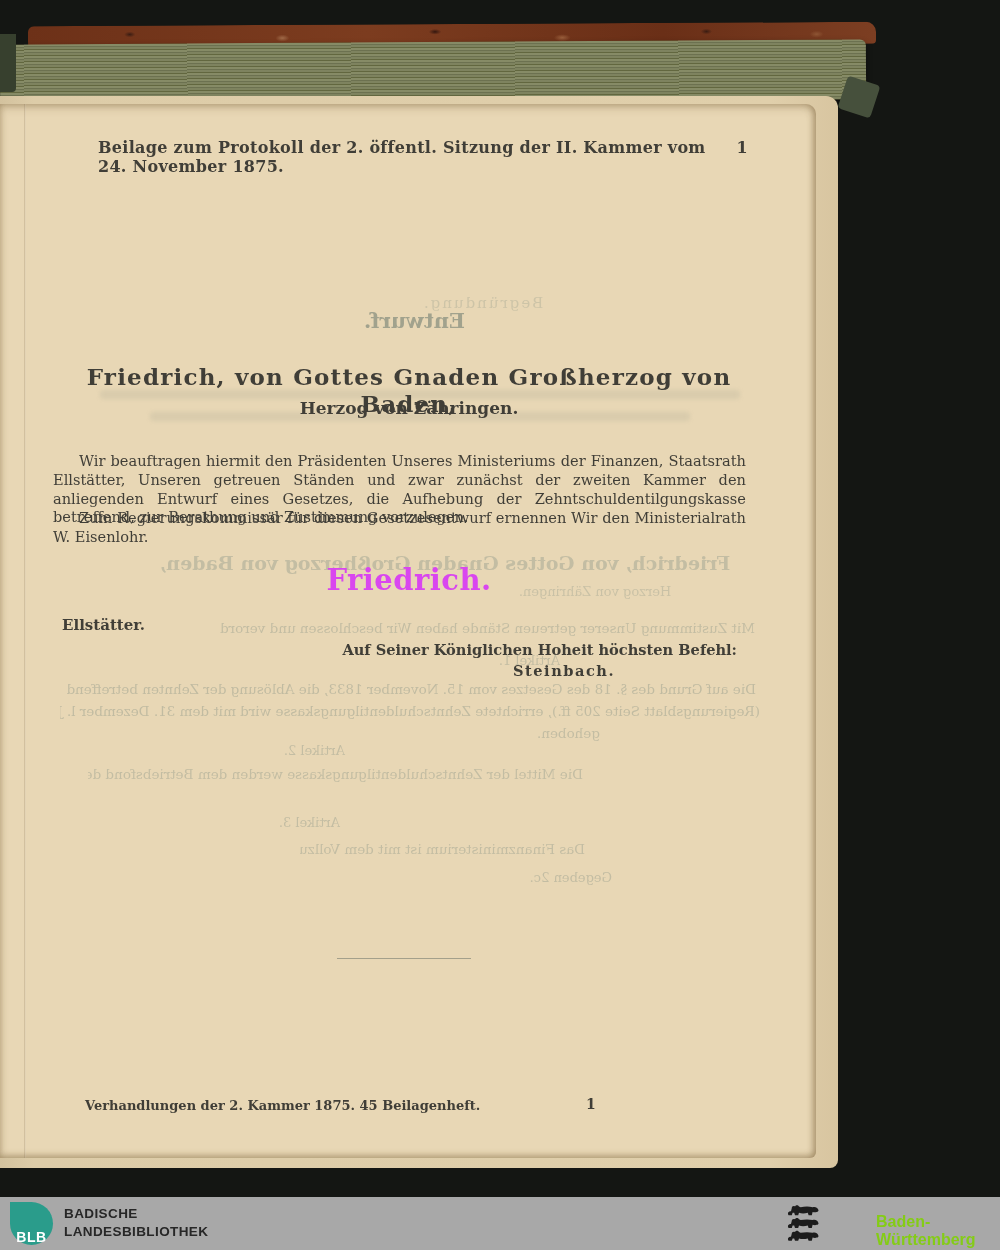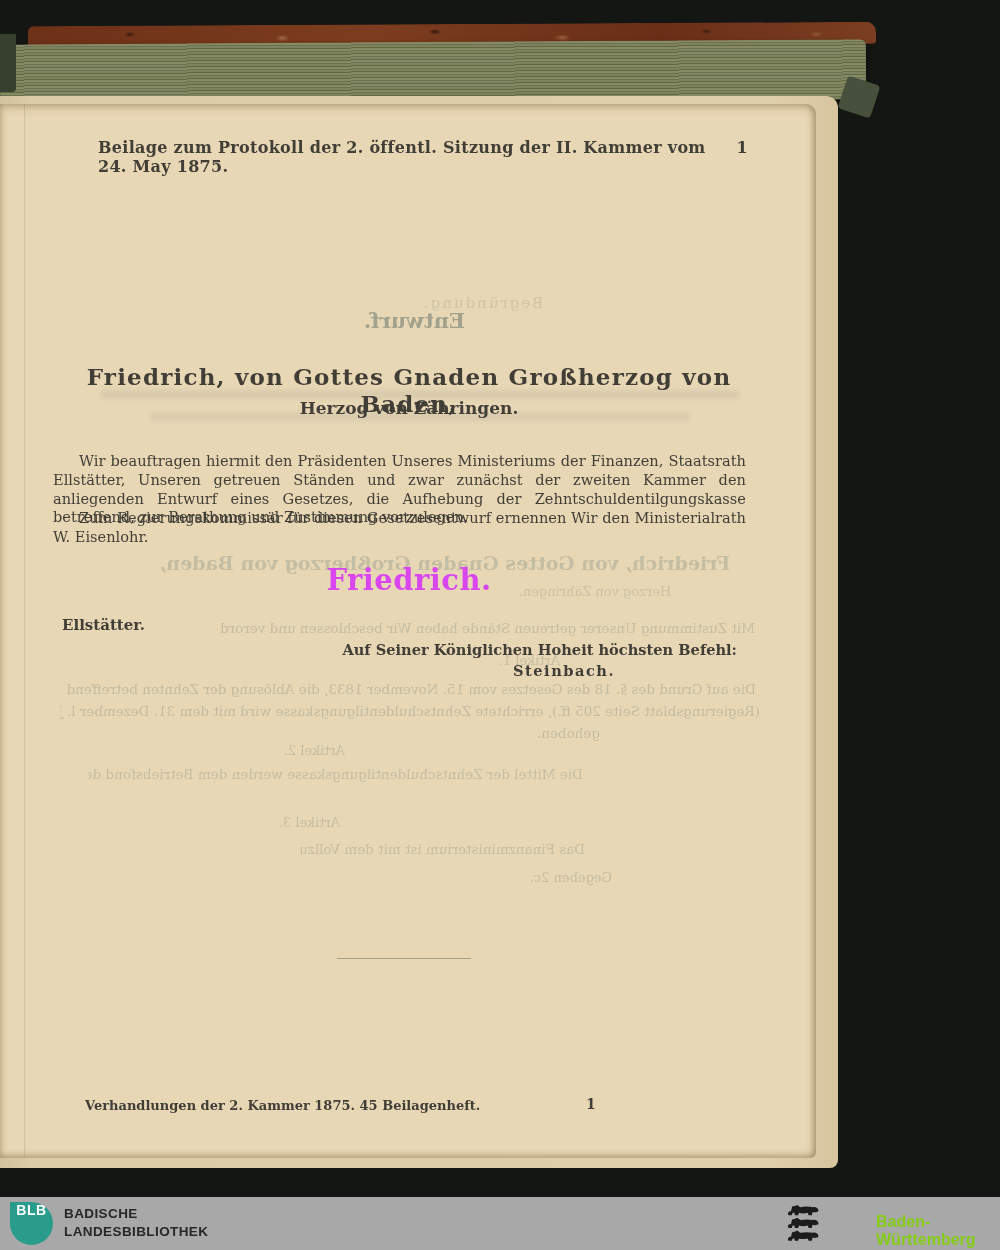--- a/index.html
+++ b/index.html
@@ -94,21 +94,21 @@
   .gh-art3{left:250px;top:815px;width:90px;font-size:13px;opacity:.3;}
   .gh-vollzug{left:300px;top:841px;width:285px;font-size:13.5px;opacity:.3;overflow:hidden;}
   .gh-gegeben{left:522px;top:870px;width:90px;font-size:13px;opacity:.3;}
 
   
   .bottom-bar{position:absolute;left:0;top:1197px;width:1000px;height:53px;
     background:#a8a8a8;display:flex;align-items:center;
     font-family:"Liberation Sans",sans-serif;}
   .blb-badge{position:absolute;left:10px;top:5px;width:43px;height:43px;
     background:#2a9c8b;border-radius:0 50% 50% 50%;
-    display:flex;align-items:flex-start;justify-content:center;}
+    display:flex;align-items:flex-end;justify-content:center;}
   .blb-badge span{color:#fff;font-size:14px;font-weight:bold;letter-spacing:.5px;}
   .lib-name{position:absolute;left:64px;top:8px;color:#272727;font-weight:bold;
     font-size:13.5px;line-height:18px;letter-spacing:.4px;}
   .coat{position:absolute;left:787px;top:1204px;}
   .state-name{position:absolute;left:876px;top:1213px;color:#84cc16;font-size:16px;
     font-weight:700;font-family:"Liberation Sans",sans-serif;}
 </style>
 </head>
 <body>
 
@@ -135,21 +135,21 @@
   <div class="ghost gh-l1">Die auf Grund des §. 18 des Gesetzes vom 15. November 1833, die Ablösung der Zehnten betreffend</div>
   <div class="ghost gh-l2">(Regierungsblatt Seite 205 ff.), errichtete Zehntschuldentilgungskasse wird mit dem 31. Dezember l. J. auf-</div>
   <div class="ghost gh-l3">gehoben.</div>
   <div class="ghost gh-art2">Artikel 2.</div>
   <div class="ghost gh-mittel">Die Mittel der Zehntschuldentilgungskasse werden dem Betriebsfond der allgemeinen Staatsverwaltung</div>
   <div class="ghost gh-art3">Artikel 3.</div>
   <div class="ghost gh-vollzug">Das Finanzministerium ist mit dem Vollzug beauftragt.</div>
   <div class="ghost gh-gegeben">Gegeben 2c.</div>
 
   <div class="header-row ink">
-    <span>Beilage zum Protokoll der 2. öffentl. Sitzung der II. Kammer vom 24. May 1875.</span>
+    <span>Beilage zum Protokoll der 2. öffentl. Sitzung der II. Kammer vom 24. November 1875.</span>
     <span>1</span>
   </div>
 
   <div class="title1 ink">Friedrich, von Gottes Gnaden Großherzog von Baden,</div>
   <div class="title2 ink">Herzog von Zähringen.</div>
 
   <div class="para p1 ink">Wir beauftragen hiermit den Präsidenten Unseres Ministeriums der Finanzen, Staatsrath Ellstätter, Unseren getreuen Ständen und zwar zunächst der zweiten Kammer den anliegenden Entwurf eines Gesetzes, die Aufhebung der Zehntschuldentilgungskasse betreffend, zur Berathung und Zustimmung vorzulegen.</div>
   <div class="para p2 ink">Zum Regierungskommissär für diesen Gesetzesentwurf ernennen Wir den Ministerialrath W. Eisenlohr.</div>
 
   <div class="sig-main">Friedrich.</div>

